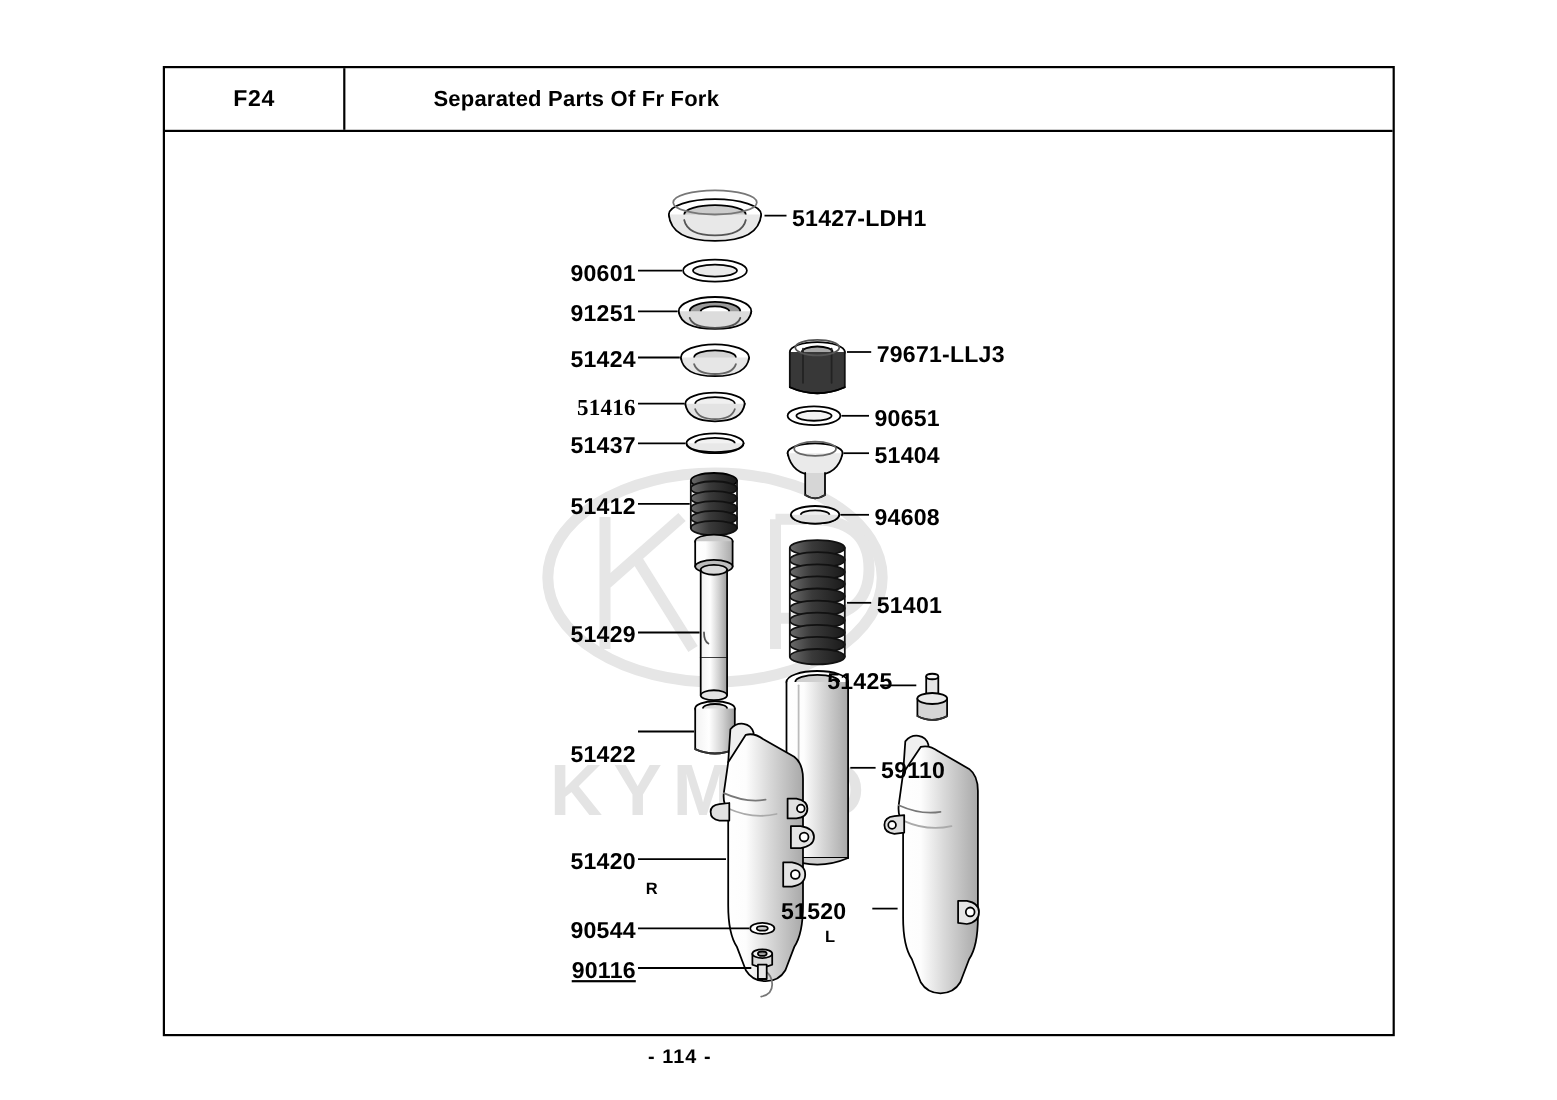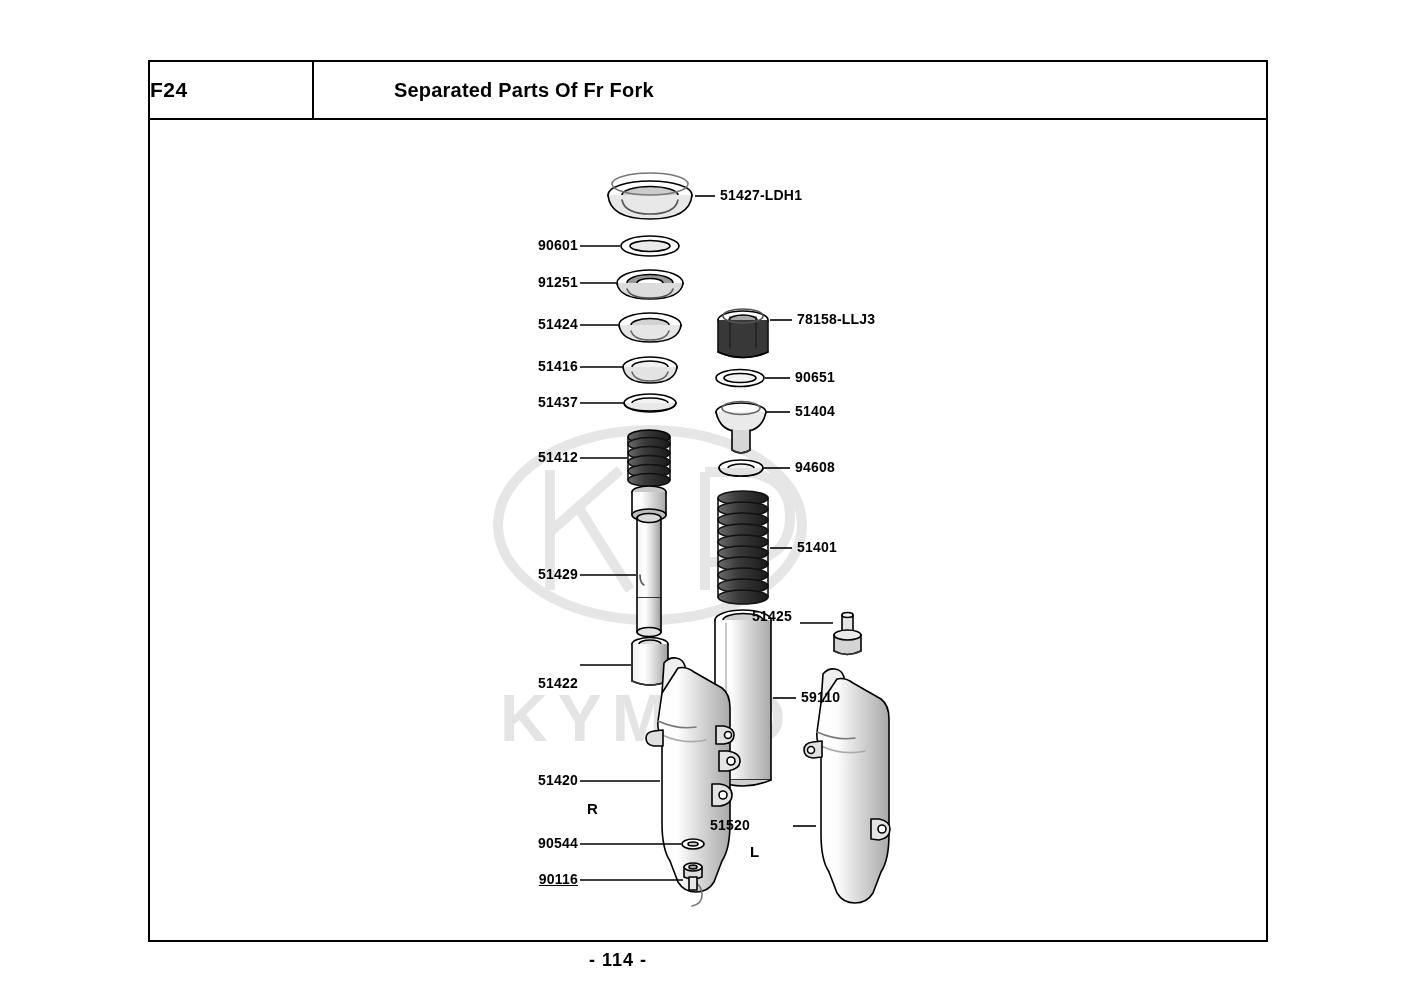--- a/index.html
+++ b/index.html
@@ -36,21 +36,21 @@
   #code-cell {
     position: absolute;
     left: 0;
     top: 0;
     width: 164px;
     height: 100%;
     border-right: 2px solid #000;
     box-sizing: border-box;
     display: flex;
     align-items: center;
-    justify-content: flex-start;
+    justify-content: center;
   }
   #code-cell .code-text {
     font-size: 21px;
     font-weight: bold;
     letter-spacing: 0.5px;
   }
   #title-cell {
     position: absolute;
     left: 164px;
     top: 0;
@@ -79,21 +79,21 @@
     left: 0;
     top: 950px;
     width: 1236px;
     text-align: center;
     font-size: 18px;
     font-weight: bold;
     letter-spacing: 1px;
   }
   .label {
     position: absolute;
-    font-size: 14px;
+    font-size: 21px;
     font-weight: bold;
     white-space: nowrap;
     letter-spacing: 0.2px;
   }
   .label.right {
     text-align: right;
   }
   .sublabel {
     position: absolute;
     font-size: 15px;
@@ -359,31 +359,31 @@
         <path d="M 620 428 L 642 428"></path>
         <path d="M 650 503 L 683 503"></path>
         <path d="M 623 578 L 646 578"></path>
         <path d="M 643 706 L 666 706"></path>
       </g>
     </svg>
 
     <div class="label right" style="left:310px; top:117px; width:118px;">90601</div>
     <div class="label right" style="left:310px; top:154px; width:118px;">91251</div>
     <div class="label right" style="left:310px; top:196px; width:118px;">51424</div>
-    <div class="label right" style="left:310px; top:238px; width:118px;">51416</div>
+    <div class="label right" style="left:310px; top:238px; width:118px;font-family:Liberation Serif, serif;">51416</div>
     <div class="label right" style="left:310px; top:274px; width:118px;">51437</div>
     <div class="label right" style="left:310px; top:329px; width:118px;">51412</div>
     <div class="label right" style="left:310px; top:446px; width:118px;">51429</div>
     <div class="label right" style="left:310px; top:536px; width:118px;margin-top:19px;">51422</div>
     <div class="label right" style="left:310px; top:652px; width:118px;">51420</div>
     <div class="label right" style="left:300px; top:715px; width:128px;">90544</div>
     <div class="label right" style="left:300px; top:751px; width:128px;text-decoration:underline;">90116</div>
 
     <div class="label" style="left:570px; top:67px;">51427-LDH1</div>
-    <div class="label" style="left:647px; top:191px;">78158-LLJ3</div>
+    <div class="label" style="left:647px; top:191px;">79671-LLJ3</div>
     <div class="label" style="left:645px; top:249px;">90651</div>
     <div class="label" style="left:645px; top:283px;">51404</div>
     <div class="label" style="left:645px; top:339px;">94608</div>
     <div class="label" style="left:647px; top:419px;">51401</div>
     <div class="label" style="left:602px; top:488px;">51425</div>
     <div class="label" style="left:651px; top:569px;">59110</div>
     <div class="label" style="left:560px; top:697px;">51520</div>
 
     <div class="sublabel" style="left:437px; top:680px;">R</div>
     <div class="sublabel" style="left:600px; top:723px;">L</div>

